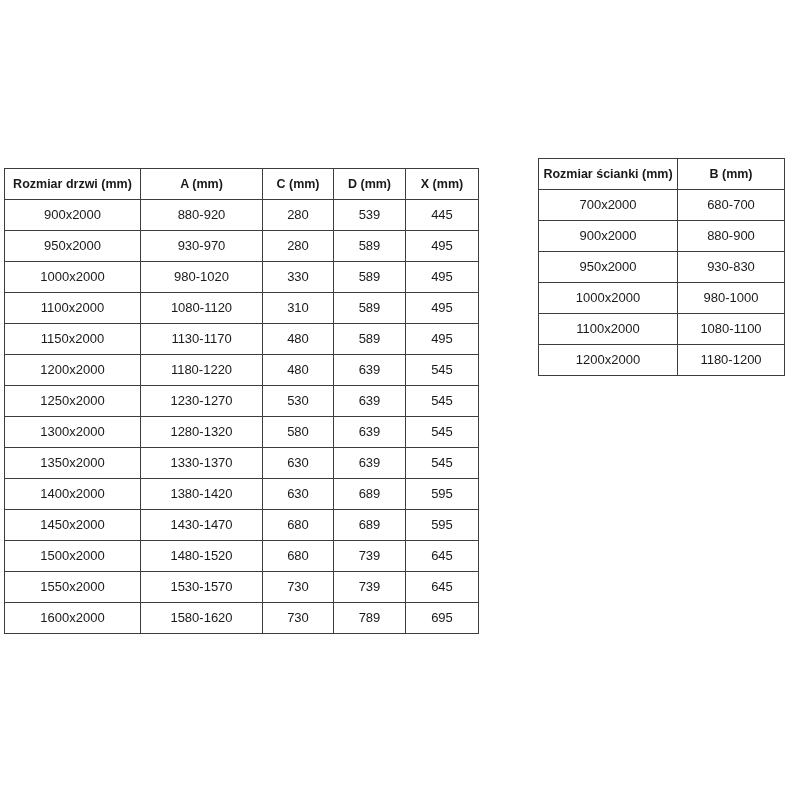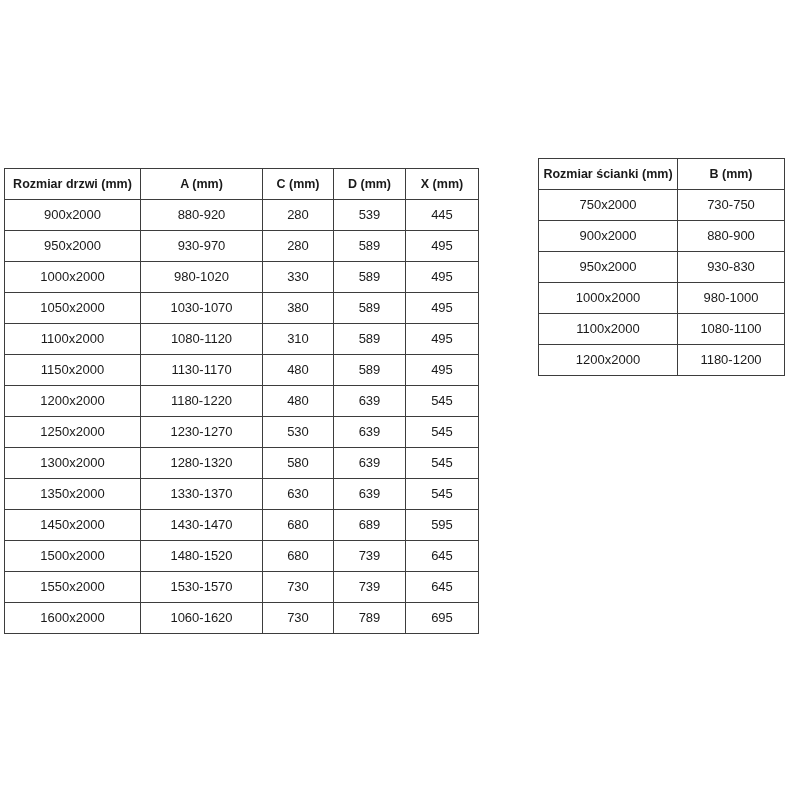--- a/index.html
+++ b/index.html
@@ -83,27 +83,20 @@
         <td>495</td>
       </tr>
       <tr>
         <td>1000x2000</td>
         <td>980-1020</td>
         <td>330</td>
         <td>589</td>
         <td>495</td>
       </tr>
       <tr>
-        <td>1050x2000</td>
-        <td>1030-1070</td>
-        <td>380</td>
-        <td>589</td>
-        <td>495</td>
-      </tr>
-      <tr>
         <td>1100x2000</td>
         <td>1080-1120</td>
         <td>310</td>
         <td>589</td>
         <td>495</td>
       </tr>
       <tr>
         <td>1150x2000</td>
         <td>1130-1170</td>
         <td>480</td>
@@ -130,20 +123,27 @@
         <td>580</td>
         <td>639</td>
         <td>545</td>
       </tr>
       <tr>
         <td>1350x2000</td>
         <td>1330-1370</td>
         <td>630</td>
         <td>639</td>
         <td>545</td>
+      </tr>
+      <tr>
+        <td>1400x2000</td>
+        <td>1380-1420</td>
+        <td>630</td>
+        <td>689</td>
+        <td>595</td>
       </tr>
       <tr>
         <td>1450x2000</td>
         <td>1430-1470</td>
         <td>680</td>
         <td>689</td>
         <td>595</td>
       </tr>
       <tr>
         <td>1500x2000</td>
@@ -154,43 +154,43 @@
       </tr>
       <tr>
         <td>1550x2000</td>
         <td>1530-1570</td>
         <td>730</td>
         <td>739</td>
         <td>645</td>
       </tr>
       <tr>
         <td>1600x2000</td>
-        <td>1060-1620</td>
+        <td>1580-1620</td>
         <td>730</td>
         <td>789</td>
         <td>695</td>
       </tr>
     </tbody>
 </table>
 
 <table class="spec-table table-right">
   <colgroup>
     <col style="width:139px">
     <col style="width:107px">
   </colgroup>
   <thead>
     <tr>
         <th>Rozmiar ścianki (mm)</th>
         <th>B (mm)</th>
       </tr>
   </thead>
   <tbody>
       <tr>
-        <td>750x2000</td>
-        <td>730-750</td>
+        <td>700x2000</td>
+        <td>680-700</td>
       </tr>
       <tr>
         <td>900x2000</td>
         <td>880-900</td>
       </tr>
       <tr>
         <td>950x2000</td>
         <td>930-830</td>
       </tr>
       <tr>

